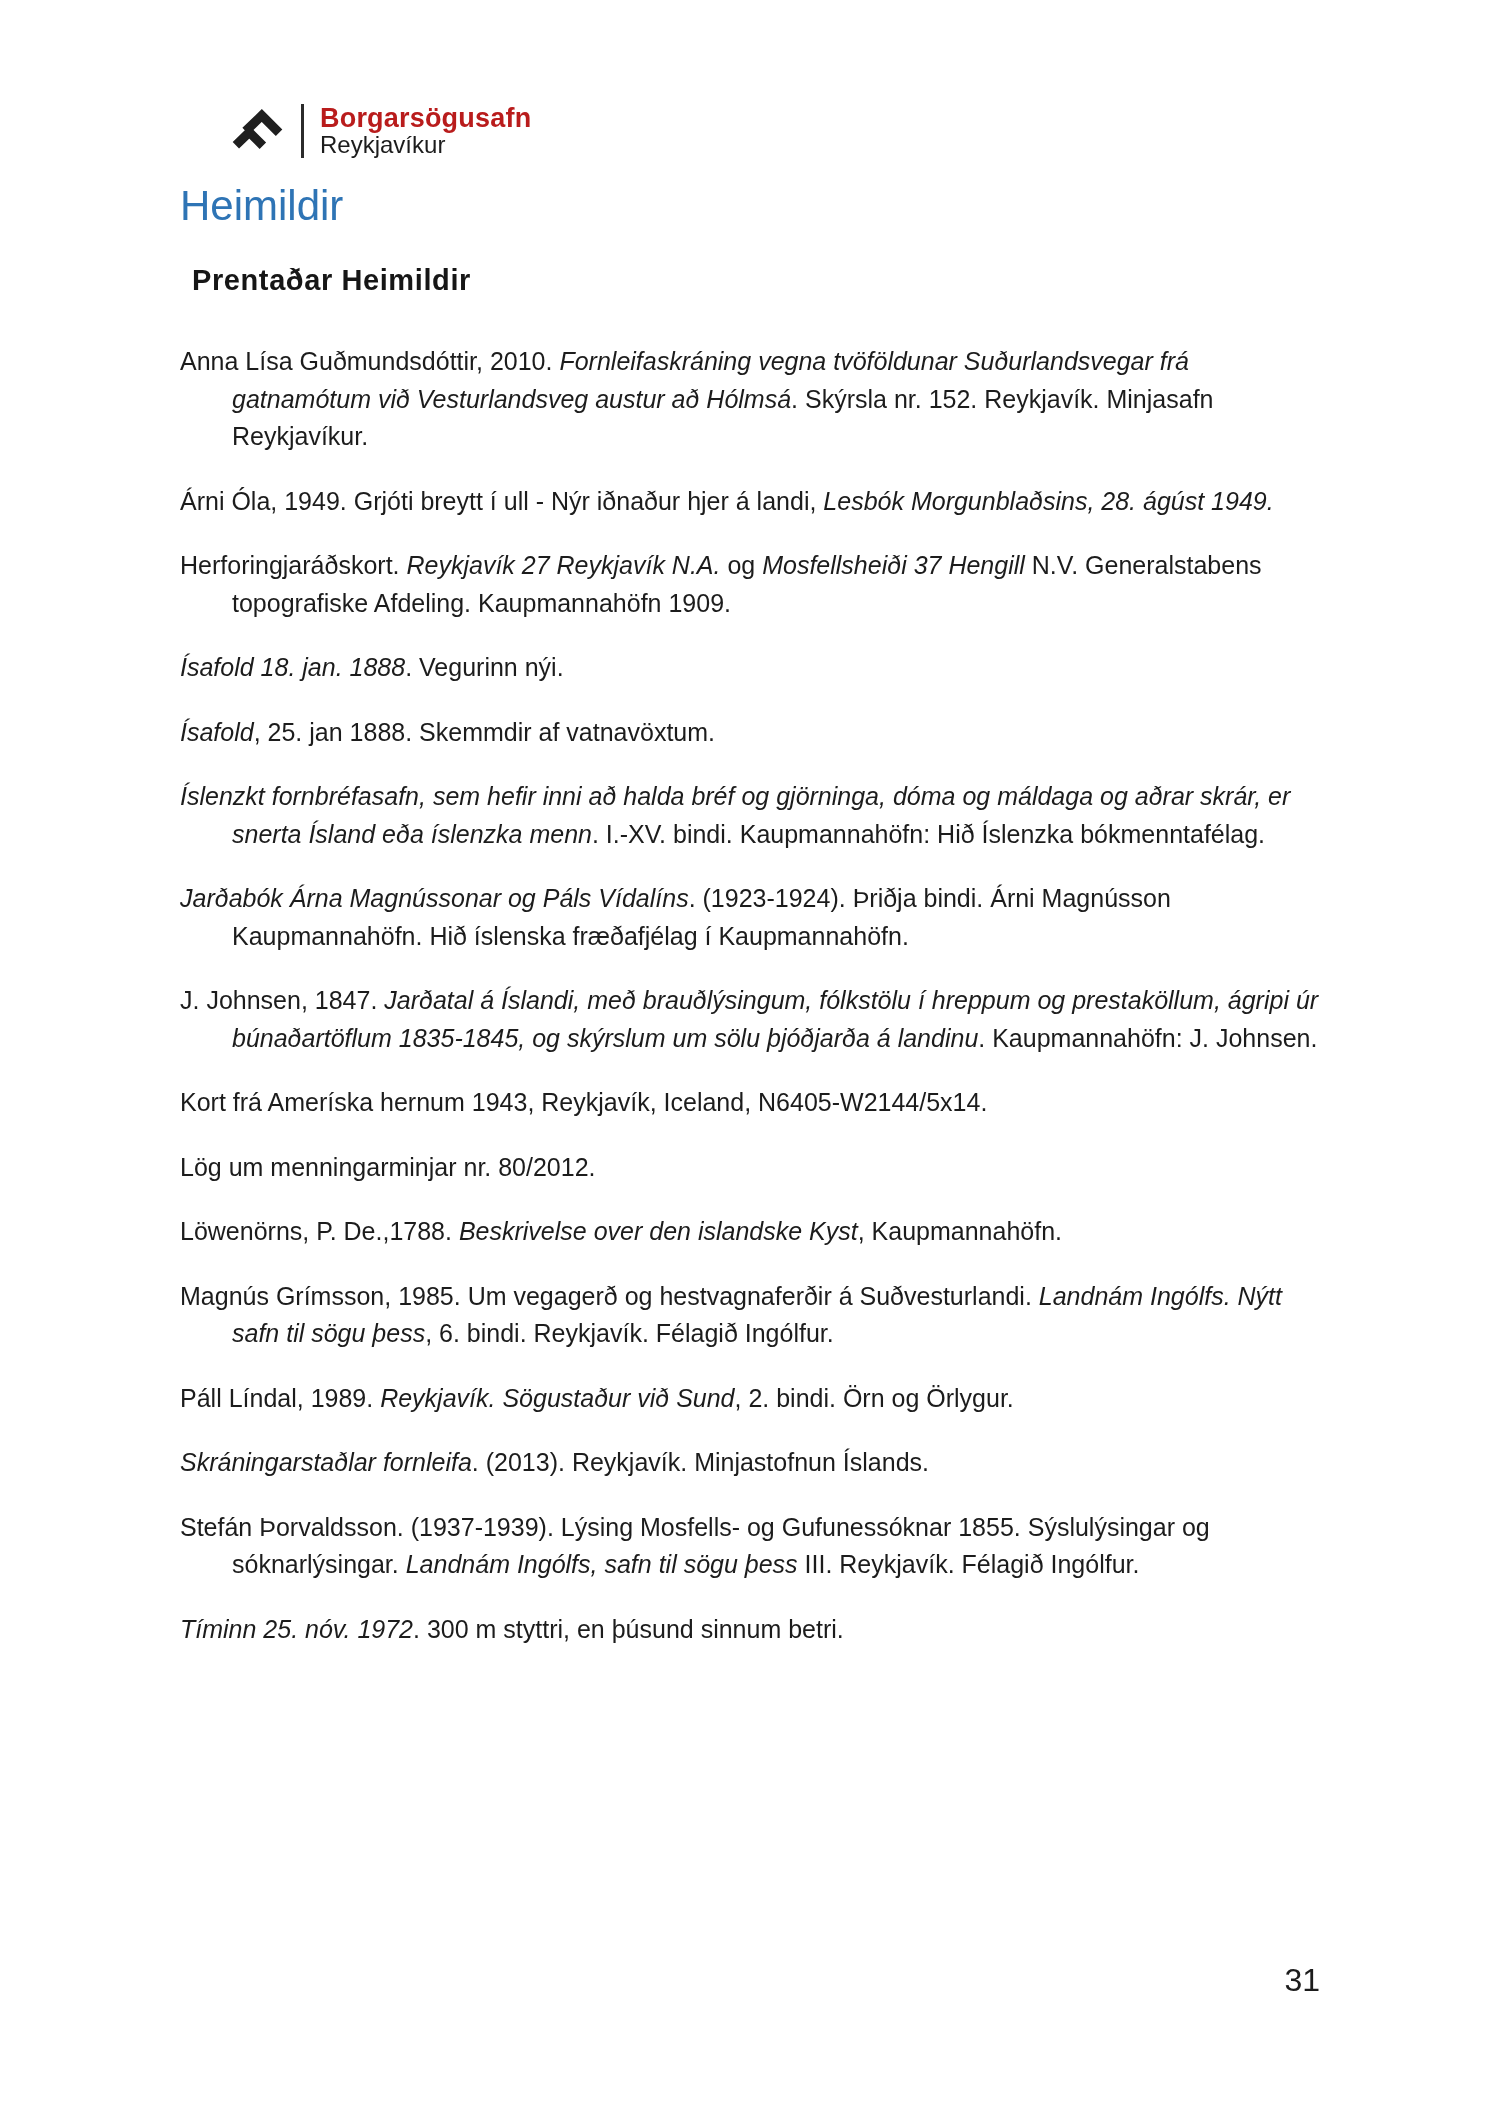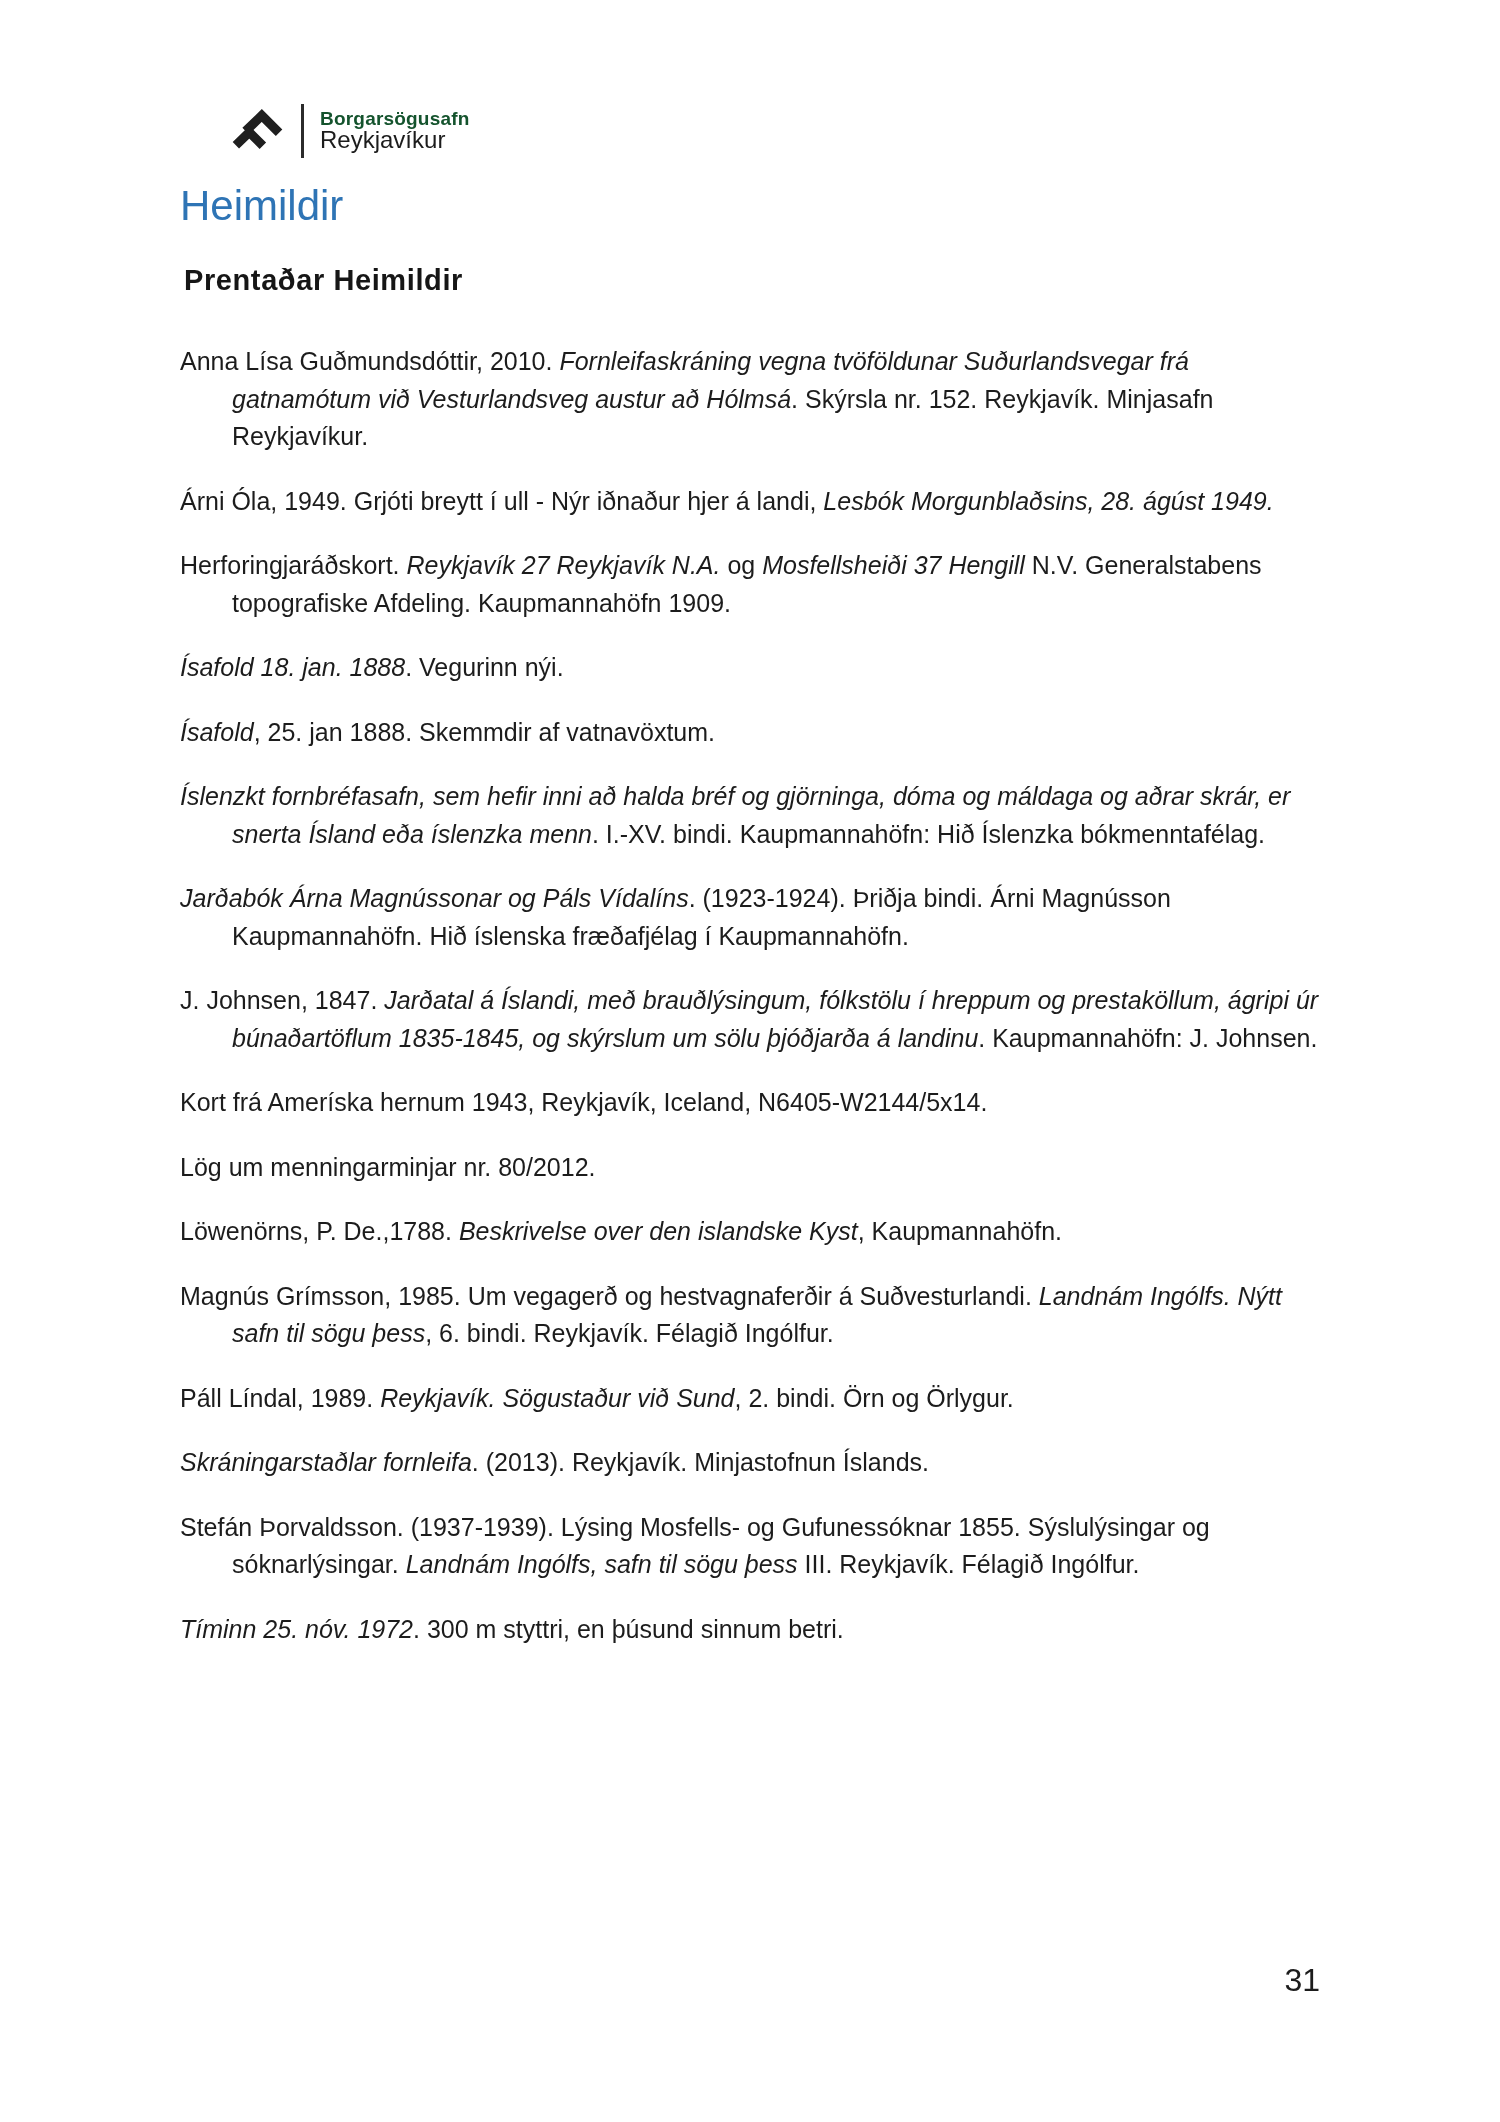--- a/index.html
+++ b/index.html
@@ -14,32 +14,32 @@
   .logo-row {
     position:absolute; left:231px; top:104px;
     display:flex; align-items:center;
   }
   .logo-mark { display:block; }
   .logo-divider {
     width:3px; height:54px; background:#2b2b2b;
     margin:0 16px 0 16px;
   }
   .logo-text { line-height:1.04; }
-  .logo-name { font-weight:700; font-size:19px; color:#14532d; letter-spacing:0.2px; }
+  .logo-name { font-weight:700; font-size:27px; color:#b91c1c; letter-spacing:0.2px; }
   .logo-sub  { font-weight:400; font-size:24px; color:#1c1c1c; }
   .content {
     position:absolute; left:180px; top:0; width:1148px;
   }
   h1.page-title {
     margin:184px 0 0 0;
     font-size:42px; font-weight:400; line-height:1.05;
     color:#2E74B5;
   }
   h2.section-heading {
-    margin:36px 0 0 4px;
+    margin:36px 0 0 12px;
     font-size:29px; font-weight:700; letter-spacing:0.6px;
     color:#161616;
   }
   .refs { margin-top:46px; }
   p.ref {
     margin:0 0 27px 0;
     padding-left:52px; text-indent:-52px;
     font-size:25px; line-height:37.5px;
     color:#1c1c1c;
   }

